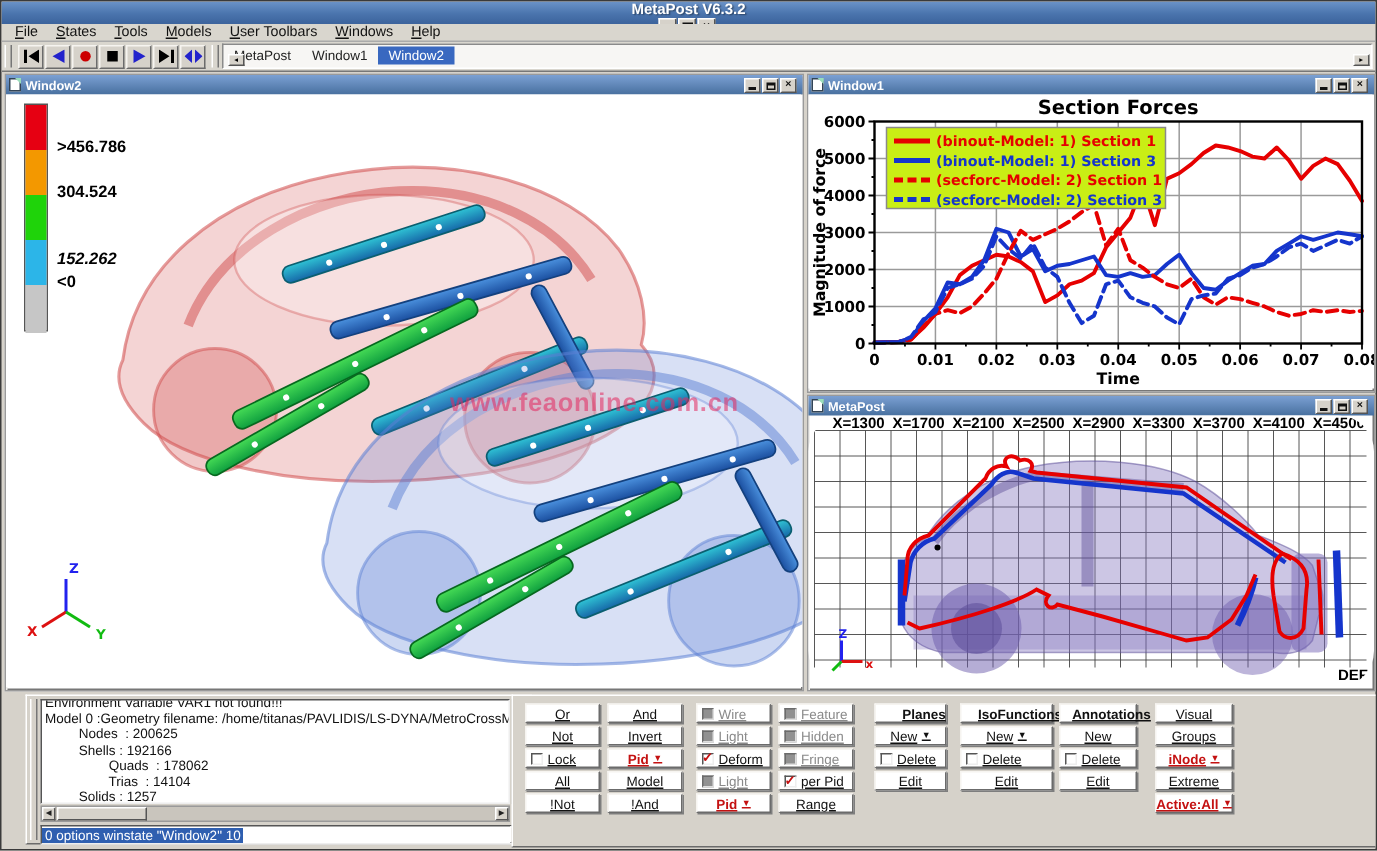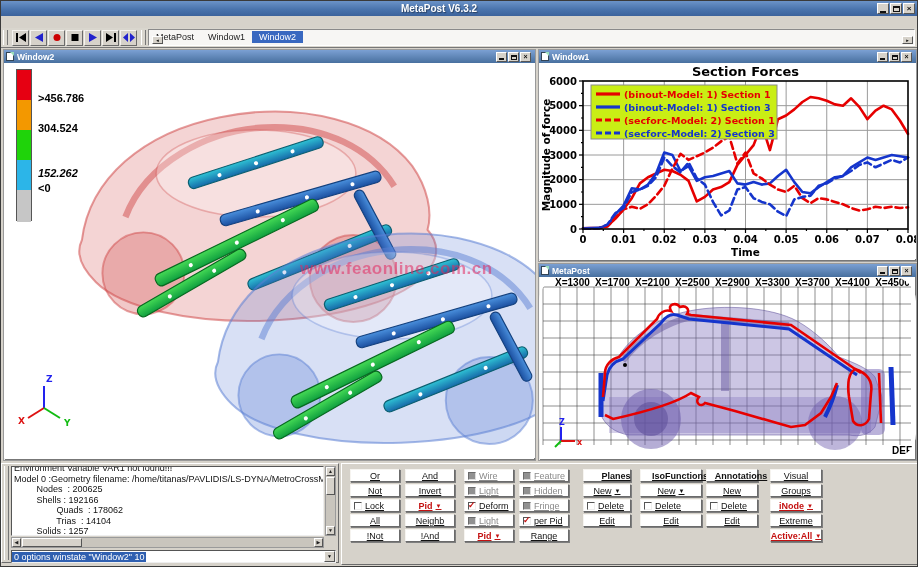--- a/index.html
+++ b/index.html
@@ -2,21 +2,21 @@
 <html><head>
 <meta charset="utf-8">
 <style>
   html,body{margin:0;padding:0;background:#888;}
   *{box-sizing:border-box;}
   .app{position:relative;width:918px;height:567px;background:#d6d2ca;overflow:hidden;
        font-family:"Liberation Sans",sans-serif;border:1px solid #3a3a3a;}
   
   .titlebar{position:absolute;left:0;top:0;width:100%;height:15px;
     background:linear-gradient(180deg,#6b93c8 0%,#4a74ad 55%,#3c639c 100%);
-    display:flex;align-items:center;}
+    display:flex;align-items:center;flex-direction:column;}
   .titlebar .ttl{flex:1;text-align:center;color:#fff;font-size:10px;font-weight:bold;
     text-shadow:1px 1px 1px rgba(0,0,0,.4);}
   .winbtns{display:flex;gap:1px;margin-right:2px;}
   .wbtn{width:12px;height:11px;background:#d6d2ca;border:1px solid;
     border-color:#fff #555 #555 #fff;font-size:8px;line-height:9px;text-align:center;
     color:#111;padding:0;font-weight:bold;}
   .wbtn.sm{width:11px;height:10px;font-size:7px;line-height:8px;}
   .wbtn .mingl{display:block;width:6px;height:2px;background:#111;margin:6px auto 0;}
   .wbtn.sm .mingl{margin-top:5px;width:5px;}
   .wbtn .maxgl{display:block;width:7px;height:6px;border:1px solid #111;border-top-width:2px;margin:1px auto 0;}
@@ -81,21 +81,21 @@
   .shell{fill:currentColor;fill-opacity:.24;stroke:currentColor;stroke-opacity:.55;stroke-width:1.6;}
   .roofline{fill:none;stroke:currentColor;stroke-opacity:.5;stroke-width:5;}
   .glass{fill:#fff;fill-opacity:.28;stroke:currentColor;stroke-opacity:.35;stroke-width:1.2;}
   .fender{fill:currentColor;fill-opacity:.30;stroke:currentColor;stroke-opacity:.5;stroke-width:1.5;}
   .bar{stroke-width:.9;}
   .bar.green{fill:url(#gGreen);stroke:#07691f;}
   .bar.teal{fill:url(#gTeal);stroke:#0b5f70;}
   .bar.blue{fill:url(#gBlue);stroke:#14417e;}
   .dot{fill:#fff;}
   
-  .console{position:absolute;left:0;top:462px;width:338px;height:100px;background:#d6d2ca;
+  .console{position:absolute;left:16px;top:462px;width:338px;height:100px;background:#d6d2ca;
     border:1px solid;border-color:#fff #6b6b6b #6b6b6b #fff;display:flex;}
   .console .grip{height:94px;}
   .con-main{position:relative;flex:1;margin:2px 2px 2px 0;}
   .con-text{position:absolute;left:0;top:0;right:12px;height:70px;background:#fff;
     border:1px solid;border-color:#555 #eee #eee #555;overflow:hidden;padding:0 2px;}
   .con-text div{font-size:9px;line-height:10.5px;white-space:pre;color:#111;}
   .con-text div:first-child{margin-top:-4px;}
   .vsb{position:absolute;right:0;top:0;width:11px;height:70px;background:#c9c5bd;
     border:1px solid #9a9a9a;}
   .hsb{position:absolute;left:0;right:12px;top:71px;height:11px;background:#c9c5bd;border:1px solid #9a9a9a;}
@@ -137,20 +137,29 @@
       <button class="wbtn">
           <span class="mingl"></span>
         </button>
       <button class="wbtn">
           <span class="maxgl"></span>
         </button>
       <button class="wbtn">×</button>
     </span>
   </div>
 
+  <div class="menubar">
+      <span class="menu-item">File</span>
+      <span class="menu-item">States</span>
+      <span class="menu-item">Tools</span>
+      <span class="menu-item">Models</span>
+      <span class="menu-item">User Toolbars</span>
+      <span class="menu-item">Windows</span>
+      <span class="menu-item">Help</span>
+    </div>
 
   <div class="toolrow">
     <span class="grip"></span>
     <span class="pbgroup">
       <button class="pb">
           <svg width="12" height="9">
             <path d="M1,0 h2 v9 h-2 z M11,0 L4,4.5 L11,9 z" fill="#000"></path>
           </svg>
         </button>
       <button class="pb">
@@ -492,21 +501,21 @@
         <button class="pbtn">All</button>
         <button class="pbtn">!Not</button>
       </div>
       <div class="pcol" style="width: 50px; margin-left: 5px;">
         <button class="pbtn">And</button>
         <button class="pbtn">Invert</button>
         <button class="pbtn red">
           <span>Pid</span>
           <span class="caret">▼</span>
         </button>
-        <button class="pbtn">Neighb</button>
+        <button class="pbtn">Model</button>
         <button class="pbtn">!And</button>
       </div>
       <div class="pcol" style="width: 50px; margin-left: 9px;">
         <button class="pbtn chk dis">
           <span class="cb dis"></span>
           <span>Wire</span>
         </button>
         <button class="pbtn chk dis">
           <span class="cb dis"></span>
           <span>Light</span>

